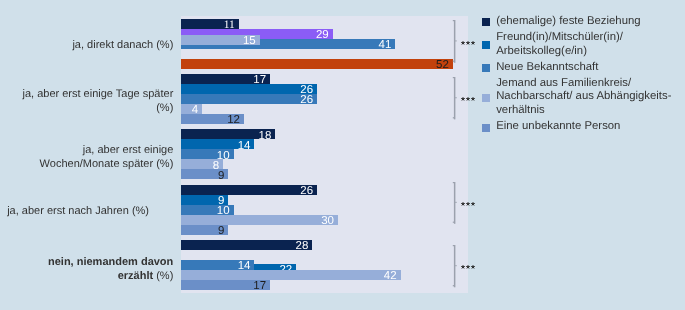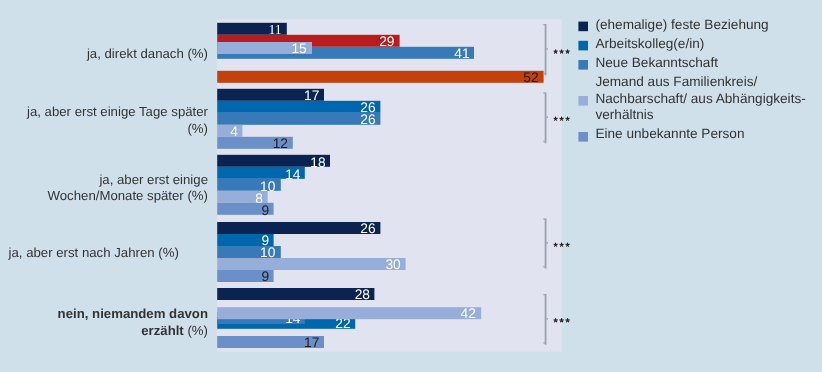--- a/index.html
+++ b/index.html
@@ -34,21 +34,21 @@
 </style>
 </head>
 <body>
 
 <div id="root">
 
   <div class="plot" id="plot">
       <div class="bar" style="top: 3px; height: 10px; width: 57.42px; background: rgb(10, 35, 80);">
         <span class="barlbl" style="color: rgb(255, 255, 255); font-family: Liberation Serif, serif;">11</span>
       </div>
-      <div class="bar" style="top: 13px; height: 10px; width: 151.38px; background: #b91c1c;">
+      <div class="bar" style="top: 13px; height: 10px; width: 151.38px; background: #8b5cf6;">
         <span class="barlbl" style="color: rgb(255, 255, 255);">29</span>
       </div>
       <div class="bar" style="top: 23px; height: 10px; width: 214.02px; background: rgb(55, 121, 185);">
         <span class="barlbl" style="color: rgb(255, 255, 255);">41</span>
       </div>
       <div class="bar" style="top: 19px; height: 10px; width: 78.3px; background: rgb(150, 174, 217);">
         <span class="barlbl" style="color: rgb(255, 255, 255);">15</span>
       </div>
       <div class="bar" style="top: 43px; height: 10px; width: 271.44px; background: #c2410c;">
         <span class="barlbl" style="color: rgb(29, 29, 29);">52</span>
@@ -100,21 +100,21 @@
       </div>
       <div class="bar" style="top: 224px; height: 10px; width: 131px; background: rgb(10, 35, 80);">
         <span class="barlbl" style="color: rgb(255, 255, 255);">28</span>
       </div>
       <div class="bar" style="top: 248px; height: 10px; width: 114.84px; background: rgb(0, 102, 174);">
         <span class="barlbl" style="color: rgb(255, 255, 255);">22</span>
       </div>
       <div class="bar" style="top: 244px; height: 10px; width: 73.08px; background: rgb(55, 121, 185);">
         <span class="barlbl" style="color: rgb(255, 255, 255);">14</span>
       </div>
-      <div class="bar" style="top: 240px; height: 10px; width: 219.24px; background: rgb(150, 174, 217);">
+      <div class="bar" style="top: 254px; height: 10px; width: 219.24px; background: rgb(150, 174, 217);">
         <span class="barlbl" style="color: rgb(255, 255, 255);">42</span>
       </div>
       <div class="bar" style="top: 264px; height: 10px; width: 88.74px; background: rgb(107, 143, 200);">
         <span class="barlbl" style="color: rgb(29, 29, 29);">17</span>
       </div>
     </div>
 
   <div id="labels">
       <div class="catlabel" style="right: 511.7px; width: 170px; top: 37.9px;">
         <div>ja, direkt danach (%)</div>
@@ -139,20 +139,21 @@
   <div class="legend" id="legend">
       <div class="legrow">
         <div class="sw" style="background: rgb(10, 35, 80);"></div>
         <div class="legtxt">
           <div>(ehemalige) feste Beziehung</div>
         </div>
       </div>
       <div class="legrow">
         <div class="sw" style="background: rgb(0, 102, 174);"></div>
         <div class="legtxt">
+          <div>Freund(in)/Mitschüler(in)/</div>
           <div>Arbeitskolleg(e/in)</div>
         </div>
       </div>
       <div class="legrow">
         <div class="sw" style="background: rgb(55, 121, 185);"></div>
         <div class="legtxt">
           <div>Neue Bekanntschaft</div>
         </div>
       </div>
       <div class="legrow">

